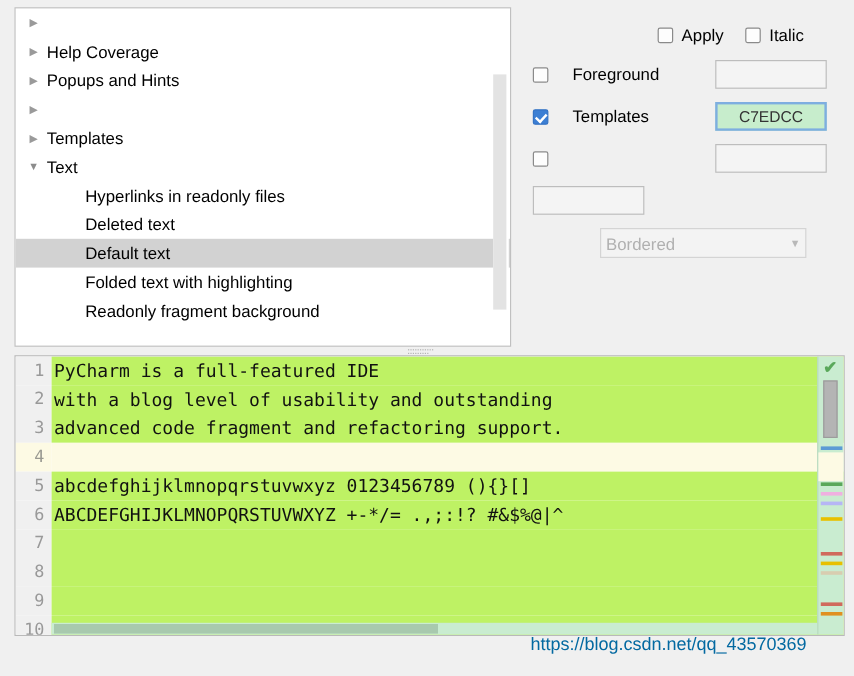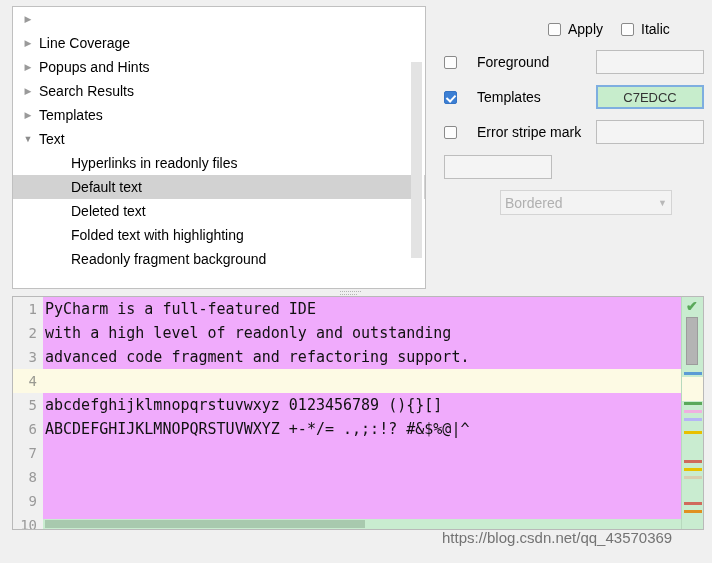--- a/index.html
+++ b/index.html
@@ -75,21 +75,21 @@
     border-width: 0 2px 2px 0; transform: rotate(43deg);
   }
 
   .attr-row {
     position: absolute; left: 8px; width: 260px; height: 28px;
     display: flex; align-items: center;
   }
   .attr-row .chk-wrap { width: 152px; gap: 20px; }
   .attr-label { font-size: 14px; }
   .swatch {
-    width: 108px; height: 24px;
+    width: 93px; height: 24px;
     border: 1px solid #bdbdbd; background: #f4f4f4;
   }
   .swatch.filled {
     background: #c7edcc;
     border: 2px solid #7eaee0;
     color: #333; font-size: 13px;
     display: flex; align-items: center; justify-content: center;
     font-family: "Liberation Sans", sans-serif;
   }
 
@@ -112,21 +112,21 @@
   }
   .ed-lines { position: absolute; left: 0; top: 0; right: 0; top: 0; }
   .ed-line { height: 24px; display: flex; align-items: center; }
   .ed-line .num {
     width: 30px; flex: 0 0 30px; text-align: right; padding-right: 6px;
     color: #999999; font-family: "DejaVu Sans Mono", monospace; font-size: 14px;
     background: #f0f0f0; height: 24px; line-height: 24px;
   }
   .ed-line .txt {
     flex: 1 1 auto; height: 24px; line-height: 24px;
-    background: #f0abfc; padding-left: 2px;
+    background: #bef264; padding-left: 2px;
     font-family: "DejaVu Sans Mono", monospace; font-size: 15px;
     color: #111; white-space: pre;
   }
   .ed-line.caret .num { background: #fdfae4; color: #9a9a92; }
   .ed-line.caret .txt { background: #fdfae4; }
 
   
   .mark-gutter {
     position: absolute; right: 0; top: 0; width: 22px; bottom: 0;
     background: #c9ecd0; border-left: 1px solid #b7d9bd;
@@ -160,66 +160,65 @@
   .btn {
     position: absolute; top: 0; width: 70px; height: 26px;
     border: 1px solid #bdbdbd; background: #fbfbfb; border-radius: 3px;
     font-size: 14px; color: #1b1b1b;
     display: flex; align-items: center; justify-content: center;
   }
   .btn.primary { background: #4a86c8; border-color: #3f77b4; color: #ffffff; }
 
   .watermark {
     position: absolute; left: 442px; top: 529px;
-    font-size: 15px; color: #737373;
+    font-size: 15px; color: #0369a1;
     font-family: "Liberation Sans", sans-serif;
     white-space: nowrap; letter-spacing: 0px;
   }
 </style>
 </head>
 <body>
 
 <div id="root">
 
   <div class="tree-panel">
     <div class="tree-rows" id="tree-rows">
         <div class="tree-row">
           <span class="tree-arrow">▶</span>
         </div>
         <div class="tree-row">
           <span class="tree-arrow">▶</span>
-          <span class="tree-label">Line Coverage</span>
+          <span class="tree-label">Help Coverage</span>
         </div>
         <div class="tree-row">
           <span class="tree-arrow">▶</span>
           <span class="tree-label">Popups and Hints</span>
         </div>
         <div class="tree-row">
           <span class="tree-arrow">▶</span>
-          <span class="tree-label">Search Results</span>
         </div>
         <div class="tree-row">
           <span class="tree-arrow">▶</span>
           <span class="tree-label">Templates</span>
         </div>
         <div class="tree-row">
           <span class="tree-arrow expanded">▼</span>
           <span class="tree-label">Text</span>
         </div>
         <div class="tree-row child">
           <span class="tree-arrow"></span>
           <span class="tree-label">Hyperlinks in readonly files</span>
         </div>
+        <div class="tree-row child">
+          <span class="tree-arrow"></span>
+          <span class="tree-label">Deleted text</span>
+        </div>
         <div class="tree-row child selected">
           <span class="tree-arrow"></span>
           <span class="tree-label">Default text</span>
-        </div>
-        <div class="tree-row child">
-          <span class="tree-arrow"></span>
-          <span class="tree-label">Deleted text</span>
         </div>
         <div class="tree-row child">
           <span class="tree-arrow"></span>
           <span class="tree-label">Folded text with highlighting</span>
         </div>
         <div class="tree-row child">
           <span class="tree-arrow"></span>
           <span class="tree-label">Readonly fragment background</span>
         </div>
       </div>
@@ -275,21 +274,20 @@
       <div class="chk-wrap">
         <span class="chk checked"></span>
         <span class="attr-label">Templates</span>
       </div>
       <div class="swatch filled">C7EDCC</div>
     </div>
 
     <div class="attr-row" style="top:112px">
       <div class="chk-wrap">
         <span class="chk"></span>
-        <span class="attr-label">Error stripe mark</span>
       </div>
       <div class="swatch"></div>
     </div>
 
     <div class="attr-row" style="top:147px">
       <div class="swatch"></div>
     </div>
 
     <div class="effects-select">
       <span>Bordered</span>
@@ -298,21 +296,21 @@
   </div>
 
   <div class="preview">
     <div class="ed-lines" id="ed-lines">
         <div class="ed-line">
           <span class="num">1</span>
           <span class="txt">PyCharm is a full-featured IDE</span>
         </div>
         <div class="ed-line">
           <span class="num">2</span>
-          <span class="txt">with a high level of readonly and outstanding</span>
+          <span class="txt">with a blog level of usability and outstanding</span>
         </div>
         <div class="ed-line">
           <span class="num">3</span>
           <span class="txt">advanced code fragment and refactoring support.</span>
         </div>
         <div class="ed-line caret">
           <span class="num">4</span>
           <span class="txt"></span>
         </div>
         <div class="ed-line">

